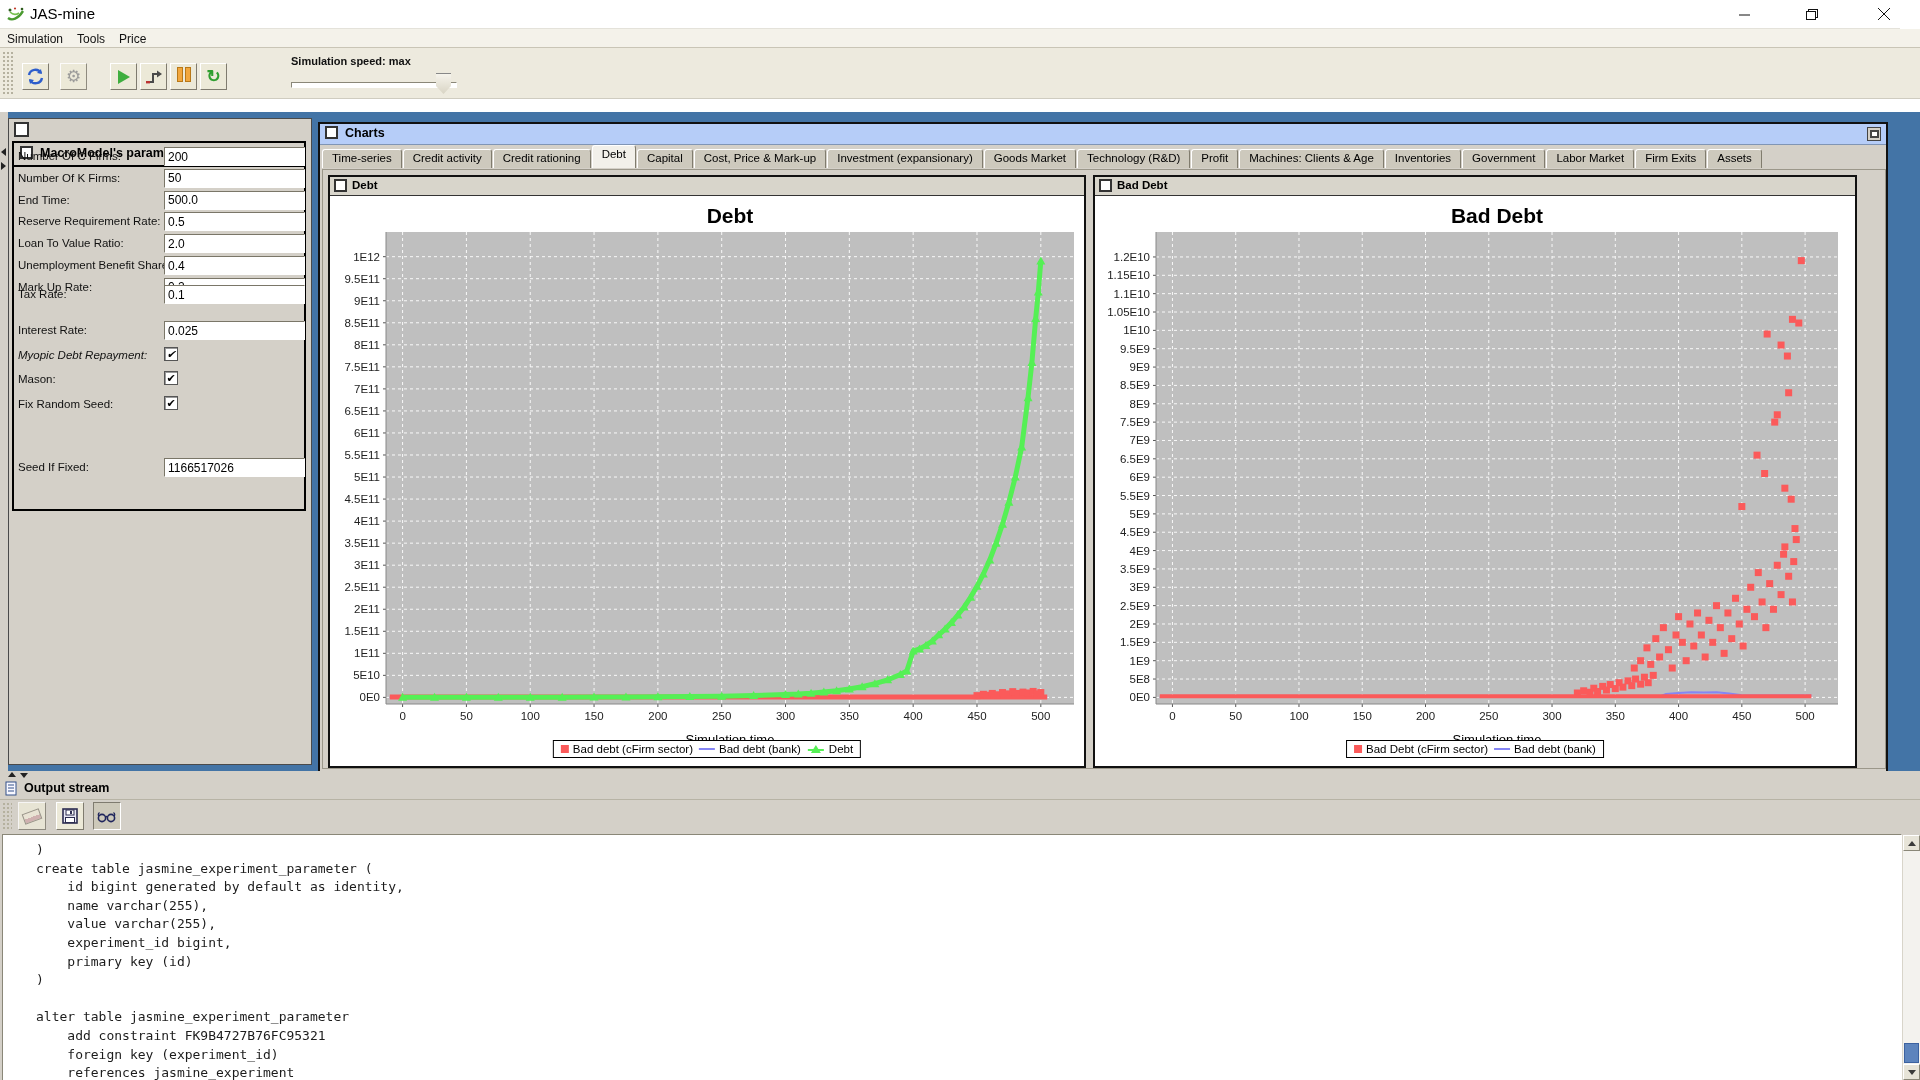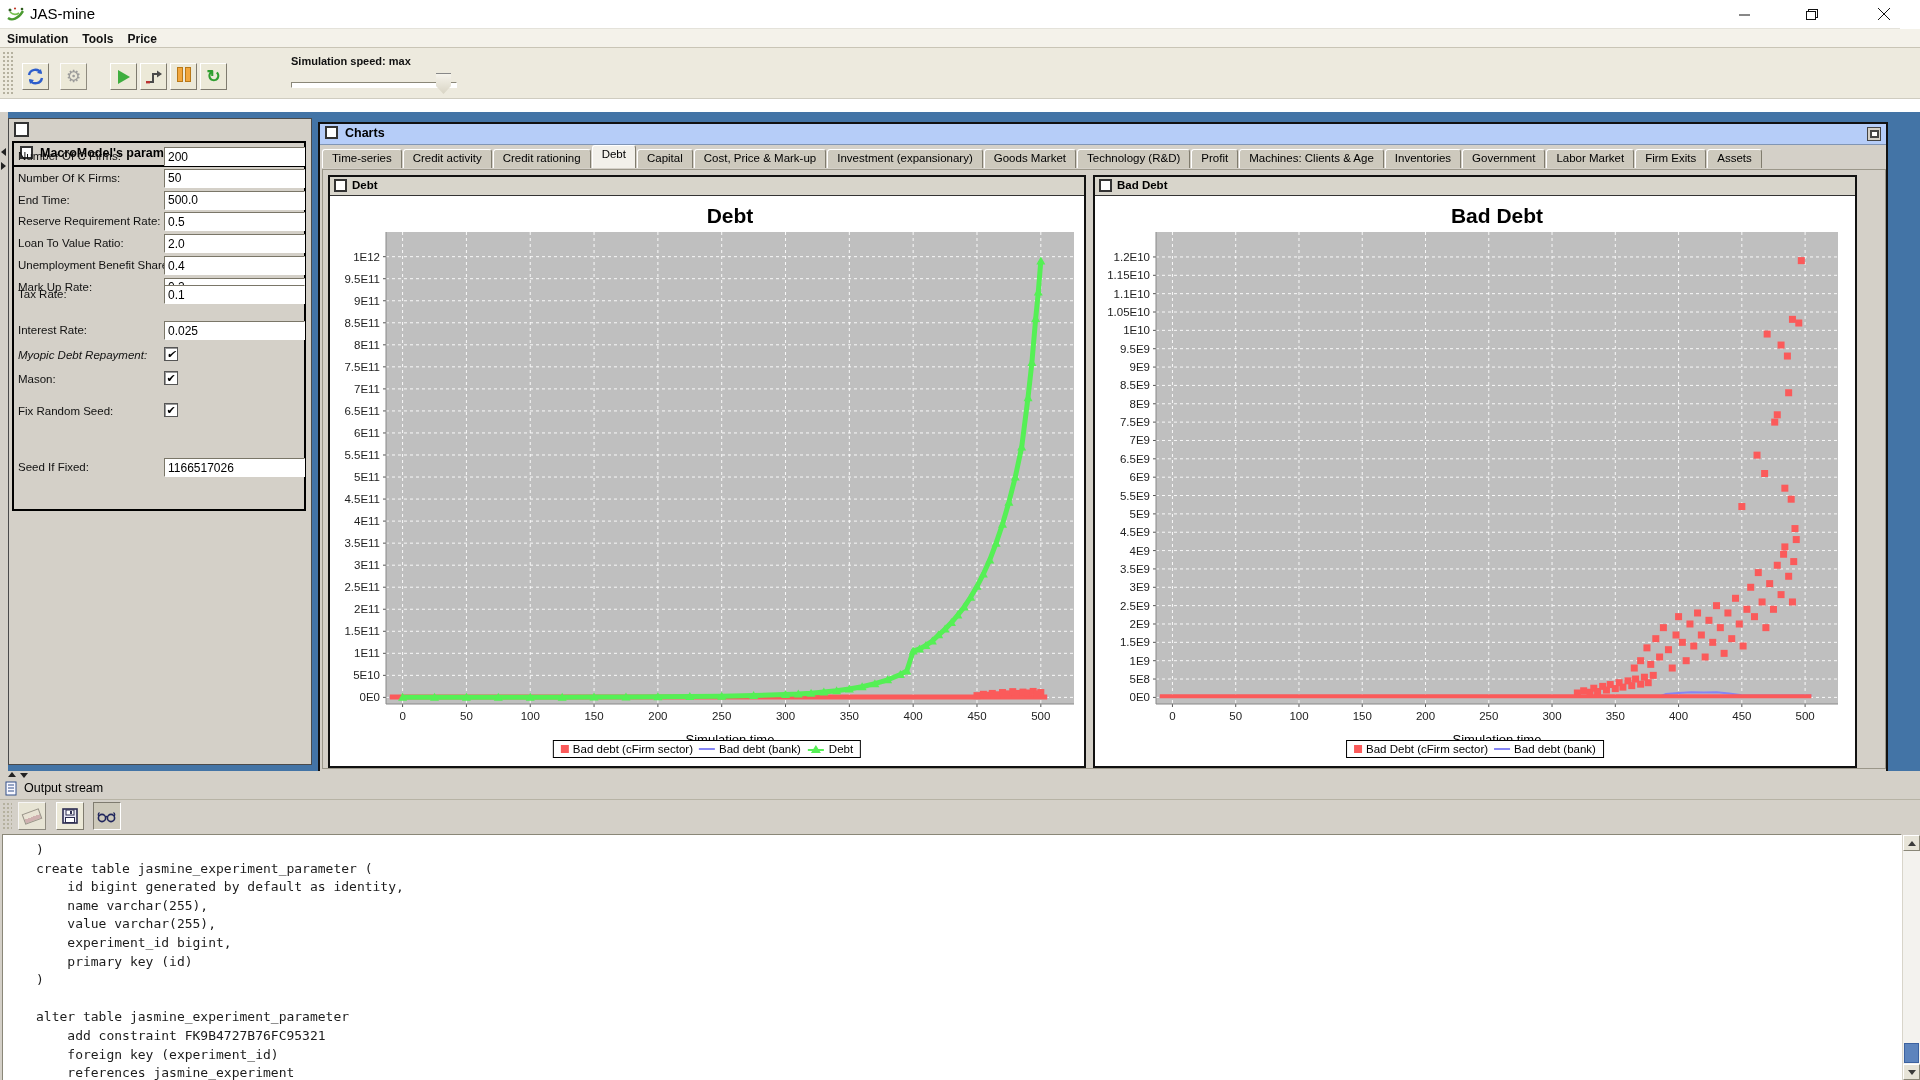--- a/index.html
+++ b/index.html
@@ -4,21 +4,21 @@
 <style>
   html,body{margin:0;padding:0;background:#222;}
   #app{position:relative;width:1920px;height:1080px;overflow:hidden;background:#fff;
        font-family:"Liberation Sans",sans-serif;-webkit-font-smoothing:antialiased;}
   
   #titlebar{position:absolute;left:0;top:0;width:1900px;height:28px;background:#ffffff;border-bottom:1px solid #e4e2da;}
   #app-title{position:absolute;left:30px;top:5px;font-size:15px;color:#000;}
   .winctl{position:absolute;top:0;width:46px;height:28px;display:flex;align-items:center;justify-content:center;}
   
   #menubar{position:absolute;left:0;top:29px;width:1920px;height:18px;background:#f4f2ea;border-bottom:1px solid #c9c5b6;}
-  .menu-item{display:inline-block;font-size:12px;font-weight:bold;color:#111;padding:2px 7px 0 7px;}
+  .menu-item{display:inline-block;font-size:12px;font-weight:normal;color:#111;padding:2px 7px 0 7px;}
   
   #toolbar{position:absolute;left:0;top:48px;width:1920px;height:50px;background:#edeade;border-bottom:1px solid #cfccc0;}
   .grip{position:absolute;background-image:radial-gradient(#b5b19f 1px,transparent 1.2px);background-size:4px 4px;}
   .tbtn{position:absolute;top:15px;width:27px;height:27px;background:#ece9d8;border:1px solid;
         border-color:#fff #7f7b6f #7f7b6f #fff;display:flex;align-items:center;justify-content:center;box-sizing:border-box;}
   .tbtn.disabled{opacity:.85;}
   .play-glyph{width:0;height:0;border-left:12px solid #3fae3f;border-top:7px solid transparent;border-bottom:7px solid transparent;}
   .pause-glyph span{display:inline-block;width:4px;height:13px;background:#f2a73d;border:1px solid #b87818;margin:0 1px;}
   .uni-glyph{font-size:17px;line-height:17px;}
   #speed-label{position:absolute;left:291px;top:7px;font-size:11px;font-weight:bold;color:#111;}
@@ -71,21 +71,21 @@
   .lg-sq{width:8px;height:8px;display:inline-block;}
   .lg-line{width:16px;height:2px;display:inline-block;}
   .lg-tri-wrap{position:relative;width:18px;height:9px;display:inline-block;}
   .lg-tri-wrap .lg-line{position:absolute;left:1px;top:4px;}
   .lg-tri{position:absolute;left:4px;top:0;width:0;height:0;border-left:5px solid transparent;border-right:5px solid transparent;border-bottom:8px solid;}
   
   #hsplit{position:absolute;left:0;top:771px;width:1920px;height:8px;background:#d4d0c8;}
   
   #output-panel{position:absolute;left:0;top:779px;width:1920px;height:301px;background:#d4d0c8;}
   #output-title-row{position:absolute;left:0;top:0;height:20px;width:100%;border-bottom:1px solid #b7b3a5;}
-  #output-title{position:absolute;left:24px;top:2px;font-size:12.5px;font-weight:normal;color:#000;}
+  #output-title{position:absolute;left:24px;top:2px;font-size:12.5px;font-weight:bold;color:#000;}
   #output-toolbar{position:absolute;left:0;top:21px;height:33px;width:100%;}
   .obtn{position:absolute;top:2px;width:28px;height:28px;background:#ece9d8;border:1px solid;border-color:#fff #7f7b6f #7f7b6f #fff;
       display:flex;align-items:center;justify-content:center;box-sizing:border-box;}
   .obtn.pressed{border-color:#7f7b6f #fff #fff #7f7b6f;background:#cdc9ba;}
   .obtn.disabled{opacity:.8;}
   #output-text-wrap{position:absolute;left:2px;top:55px;width:1898px;height:246px;background:#fff;
       border:1px solid;border-color:#8a8778 #fff #fff #8a8778;overflow:hidden;}
   #output-text{margin:0;padding:6px 0 0 33px;font-family:"DejaVu Sans Mono",monospace;font-size:13px;line-height:18.6px;color:#1c1c1c;}
   
   #out-scroll{position:absolute;left:1902px;top:56px;width:17px;height:245px;background:#f3f2ee;border-left:1px solid #d8d5ca;}
@@ -219,21 +219,21 @@
               <input class="param-field" value="0.025" style="">
             </div>
             <div class="param-row" style="top: 202.6px; font-style: italic;">
               <span class="param-label">Myopic Debt Repayment:</span>
               <div class="checkbox">✔</div>
             </div>
             <div class="param-row" style="top: 226.8px;">
               <span class="param-label">Mason:</span>
               <div class="checkbox">✔</div>
             </div>
-            <div class="param-row" style="top: 259px;">
+            <div class="param-row" style="top: 252px;">
               <span class="param-label">Fix Random Seed:</span>
               <div class="checkbox">✔</div>
             </div>
             <div class="param-row" style="top: 275.2px; margin-top: 40px;">
               <span class="param-label">Seed If Fixed:</span>
               <input class="param-field" value="1166517026" style="">
             </div>
           </div>
       </div>
     </div>

